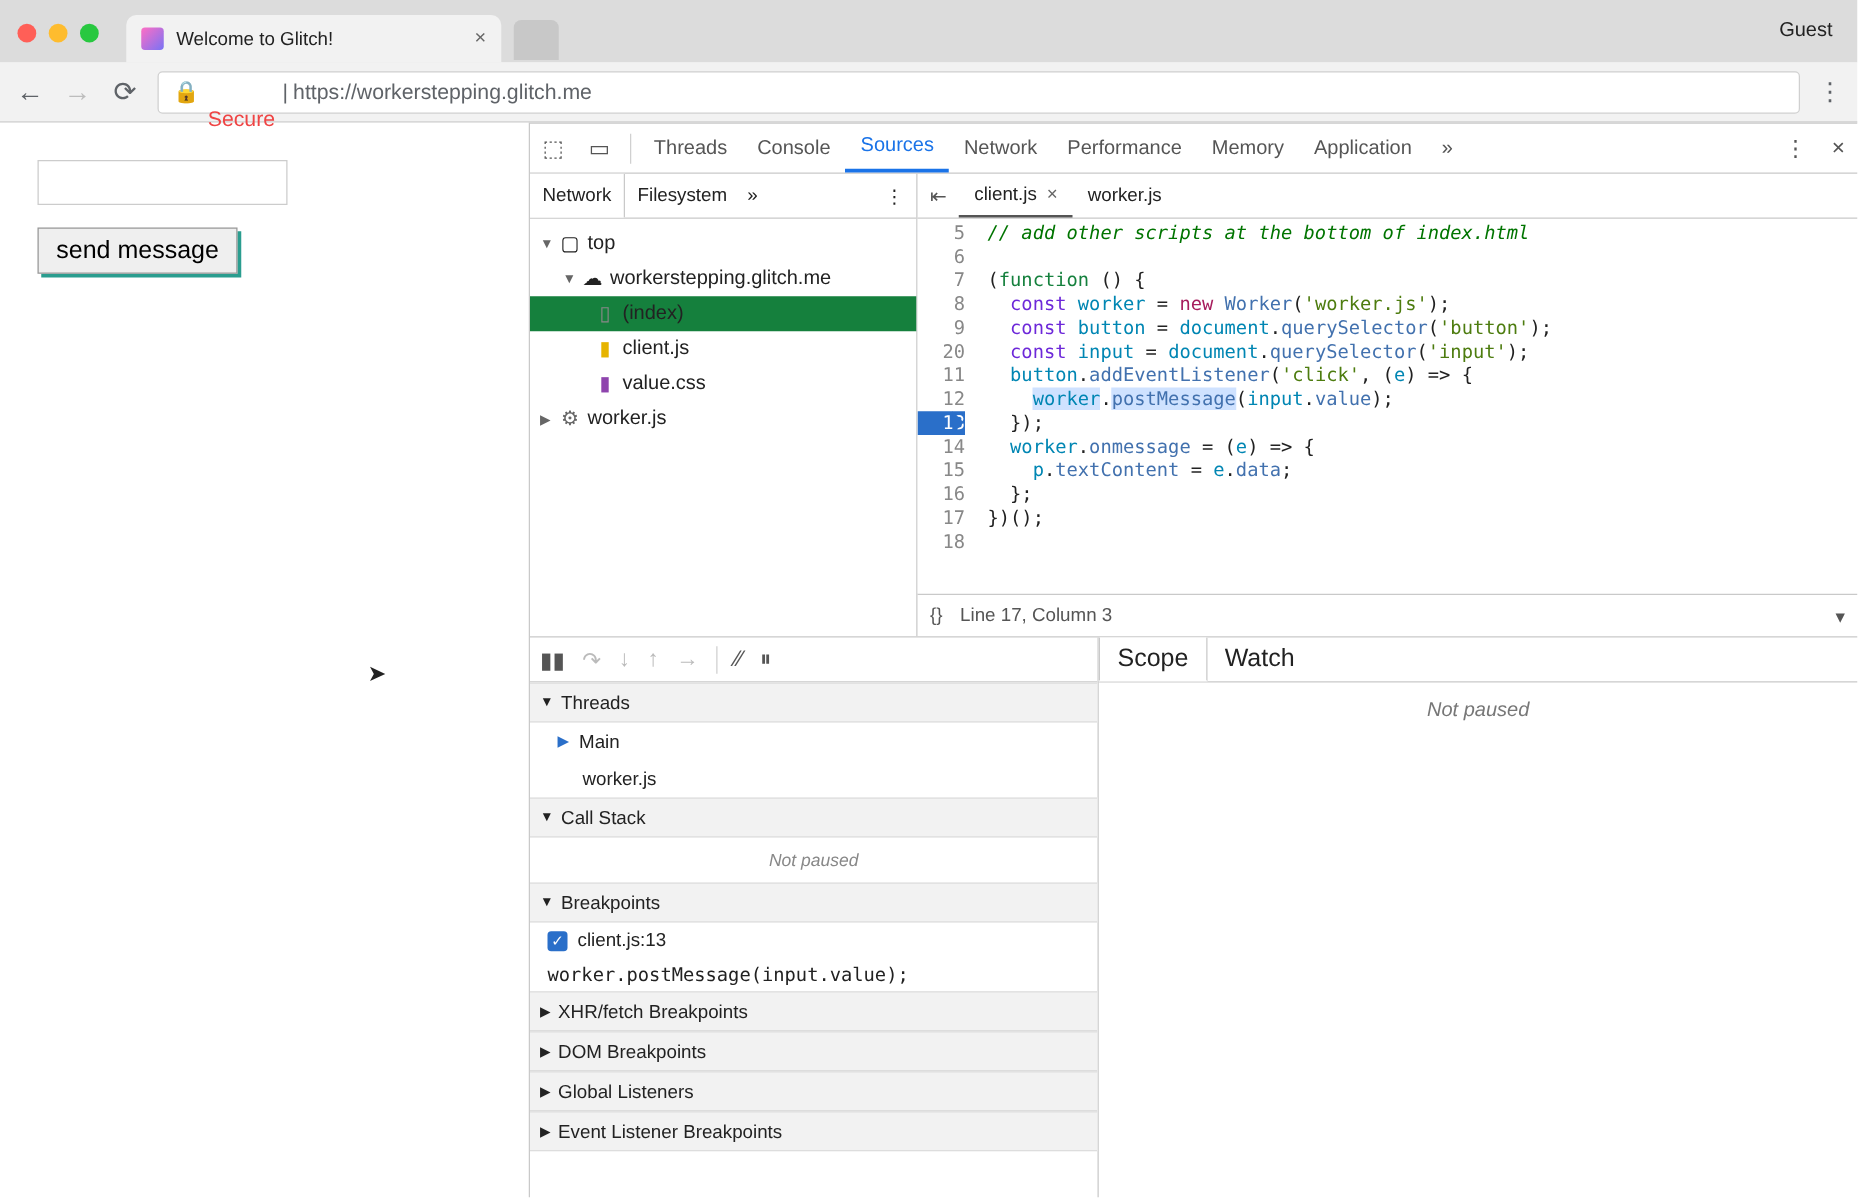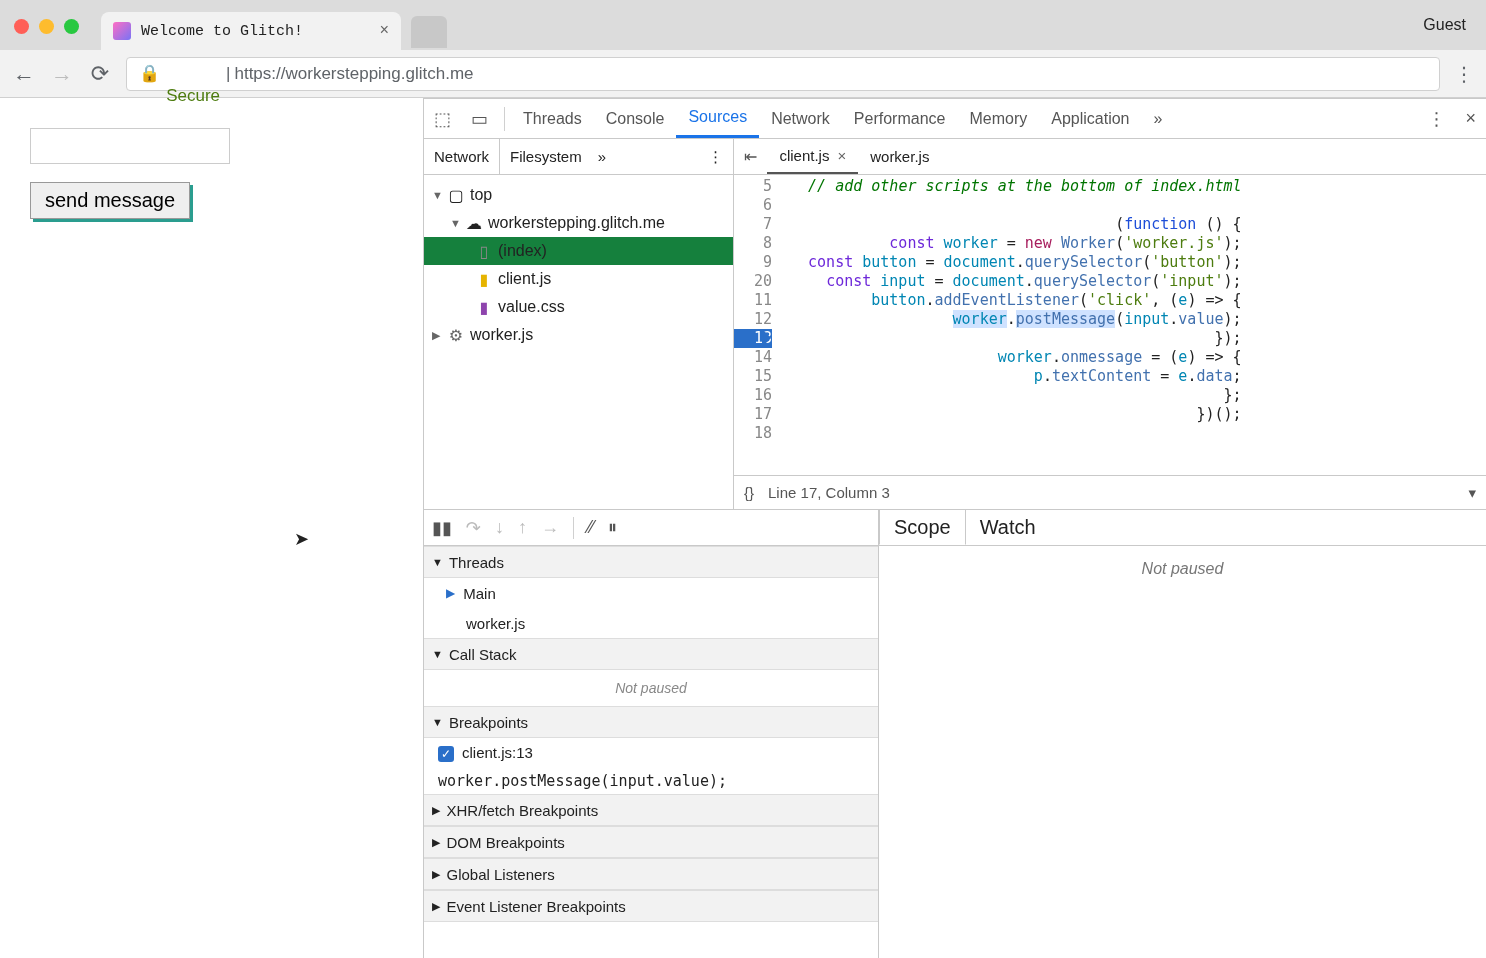--- a/index.html
+++ b/index.html
@@ -3,33 +3,33 @@
 <meta charset="utf-8">
 <style>
   * { box-sizing: border-box; margin: 0; padding: 0; }
   body { font-family: -apple-system, "Helvetica Neue", Arial, sans-serif; font-size: 14px; color: #222; width: 1486px; height: 958px; overflow: hidden; background: #fff; }
   
   
   .browser-chrome { height: 50px; background: #dcdcdc; display: flex; align-items: flex-end; }
   .traffic-lights { display: flex; gap: 10px; padding: 0 14px 16px 14px; }
   .tl { width: 15px; height: 15px; border-radius: 50%; }
   .tl.red { background: #ff5f57; } .tl.yellow { background: #febc2e; } .tl.green { background: #28c840; }
-  .tab { background: #f2f2f2; border-radius: 8px 8px 0 0; height: 38px; display: flex; align-items: center; padding: 0 12px; width: 300px; margin-left: 8px; font-family: Liberation Mono, monospace; }
+  .tab { background: #f2f2f2; border-radius: 8px 8px 0 0; height: 38px; display: flex; align-items: center; padding: 0 12px; width: 300px; margin-left: 8px; }
   .tab-favicon { width: 18px; height: 18px; margin-right: 10px; background: linear-gradient(135deg,#ff6ec4,#7873f5); border-radius: 3px; }
   .tab-title { flex: 1; font-size: 15px; }
   .tab-close { font-size: 16px; color: #666; cursor: pointer; }
   .new-tab { width: 36px; height: 32px; background: #c8c8c8; margin-left: 10px; border-radius: 6px 6px 0 0; margin-bottom: 2px; }
   .guest { margin-left: auto; padding: 0 20px 16px 0; font-size: 16px; }
   
   .toolbar { height: 48px; background: #f2f2f2; display: flex; align-items: center; padding: 0 12px; gap: 14px; border-bottom: 1px solid #d0d0d0; }
   .nav-btn { font-size: 22px; color: #5f6368; cursor: pointer; width: 24px; text-align:center; }
   .nav-btn.disabled { color: #bdbdbd; }
   .omnibox { flex: 1; height: 34px; background: #fff; border: 1px solid #d0d0d0; border-radius: 4px; display: flex; align-items: center; padding: 0 12px; font-size: 17px; }
   .lock { color: #0b8043; margin-right: 6px; }
-  .secure { color: #4d7c0f; margin-right: 6px; margin-top: 44px; }
+  .secure { color: #ef4444; margin-right: 6px; margin-top: 44px; }
   .url-sep { color: #5f6368; margin-right: 4px; }
   .url { color: #5f6368; }
   .menu-btn { font-size: 20px; color: #5f6368; }
 
   
   .main { display: flex; height: calc(958px - 98px); }
   .page { width: 424px; border-right: 1px solid #c9c9c9; padding: 30px; }
   .page input { width: 200px; height: 36px; border: 1px solid #ccc; font-size: 15px; padding: 0 6px; }
   .page button { margin-top: 18px; font-size: 20px; padding: 6px 14px; background: #efefef; border: 1px solid #999; box-shadow: 3px 3px 0 #2a9d8f; }
   .cursor { position: absolute; left: 294px; top: 430px; font-size: 18px; }
@@ -69,23 +69,23 @@
   .ed-toggle { padding: 0 10px; font-size:16px; color:#555; }
   .ed-tab { padding: 0 12px; height:100%; display:flex; align-items:center; gap:8px; font-size:15px; cursor:pointer; }
   .ed-tab.active { border-bottom: 2px solid #555; }
   .ed-close { color:#666; }
   .code { flex:1; display:flex; font-family: Menlo, Consolas, monospace; font-size: 15px; line-height: 19px; overflow:hidden; }
   .gutter { width: 44px; text-align:right; color:#888; padding: 2px 6px 0 0; background:#fff; }
   .gutter div { height:19px; }
   .gutter .bp { background:#2a6fc9; color:#fff; position:relative; }
   .gutter .bp::after { content:""; position:absolute; right:-8px; top:0; border:9.5px solid transparent; border-left-color:#2a6fc9; }
   .lines { padding: 2px 0 0 12px; }
-  .lines div { height:19px; white-space: pre; text-align: right; }
+  .lines div { height:19px; white-space: pre; }
   .c-comment{color:#007400;font-style:italic;}
-  .c-kw{color:#1d4ed8;} .c-const{color:#6d28d9;}
+  .c-kw{color:#15803d;} .c-const{color:#6d28d9;}
   .c-var{color:#0086b3;} .c-new{color:#a71d5d;} .c-class{color:#4271ae;}
   .c-str{color:#4d7c0f;} .c-prop{color:#4271ae;}
   .c-opbg{background:#cfe2ff;}
   .ed-status { height:34px; border-top:1px solid #c9c9c9; display:flex; align-items:center; padding:0 10px; font-size:15px; color:#555; gap:14px; }
   .ed-status .right { margin-left:auto; }
 
   
   .dt-bottom { flex:1; display:flex; border-top: 1px solid #c9c9c9; }
   .debug-left { width: 455px; border-right:1px solid #c9c9c9; display:flex; flex-direction:column; overflow:auto; }
   .ctrl-bar { height: 36px; display:flex; align-items:center; padding:0 8px; gap:14px; border-bottom:1px solid #c9c9c9; font-size:18px; color:#555; }

